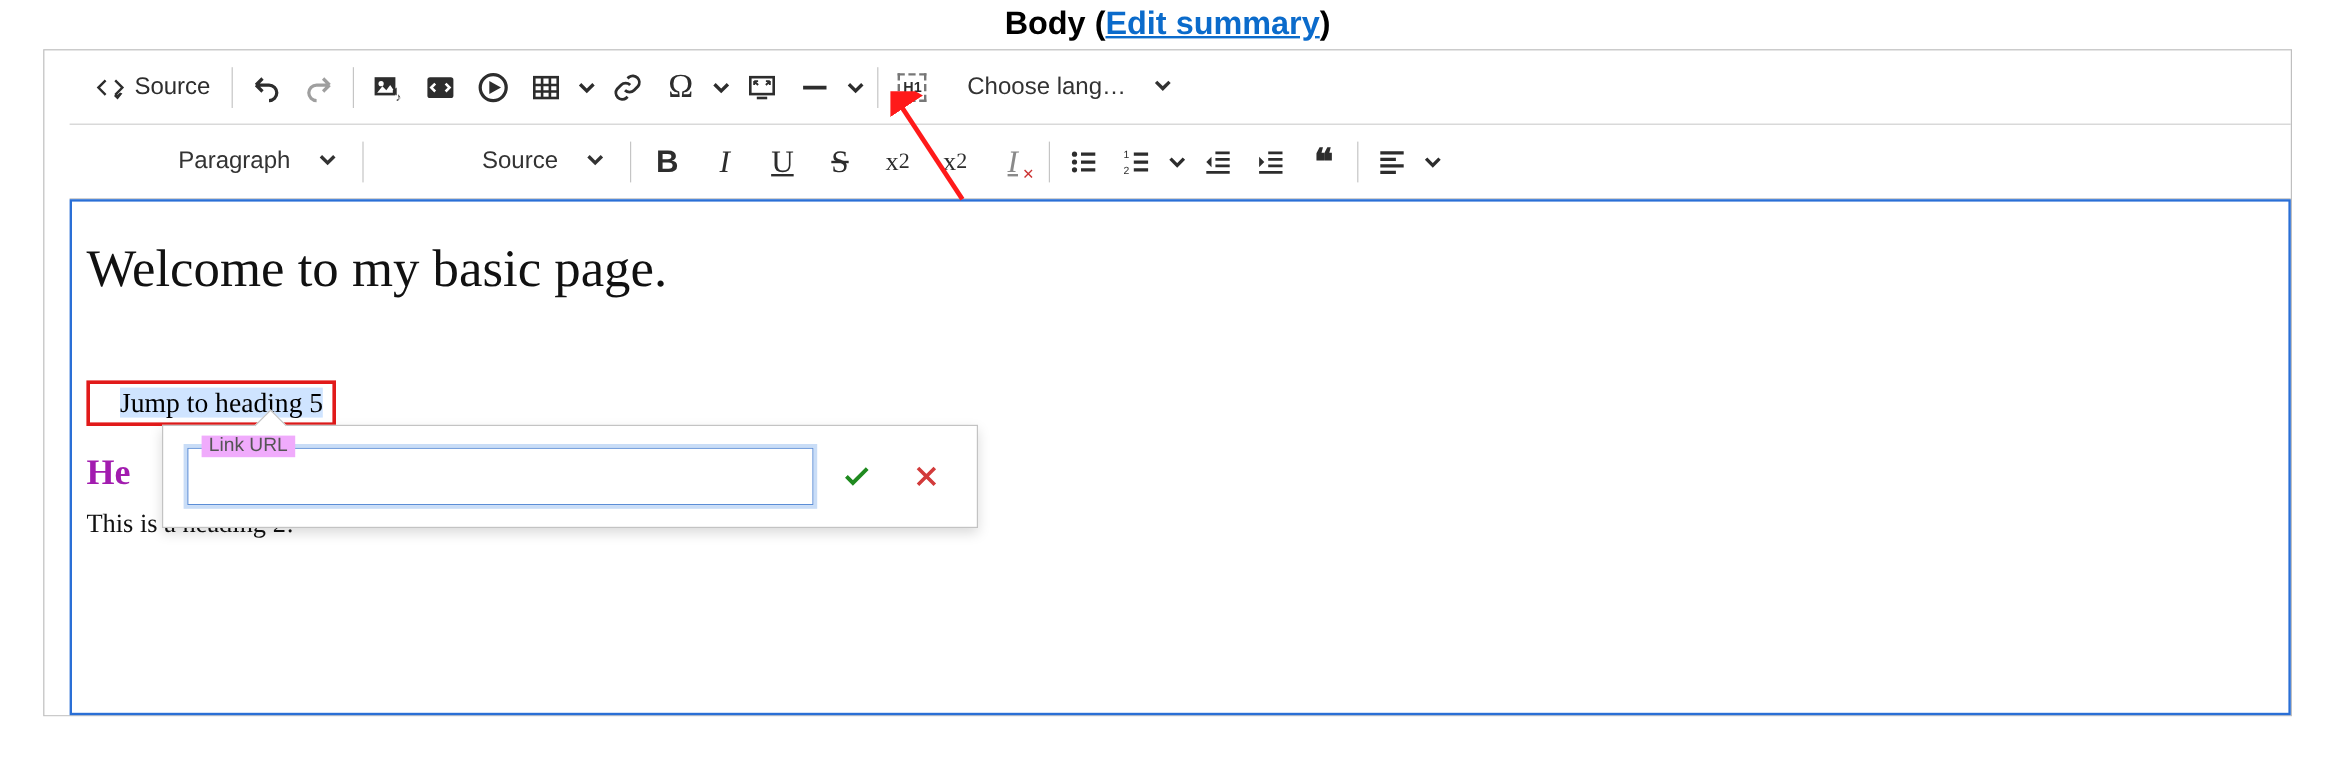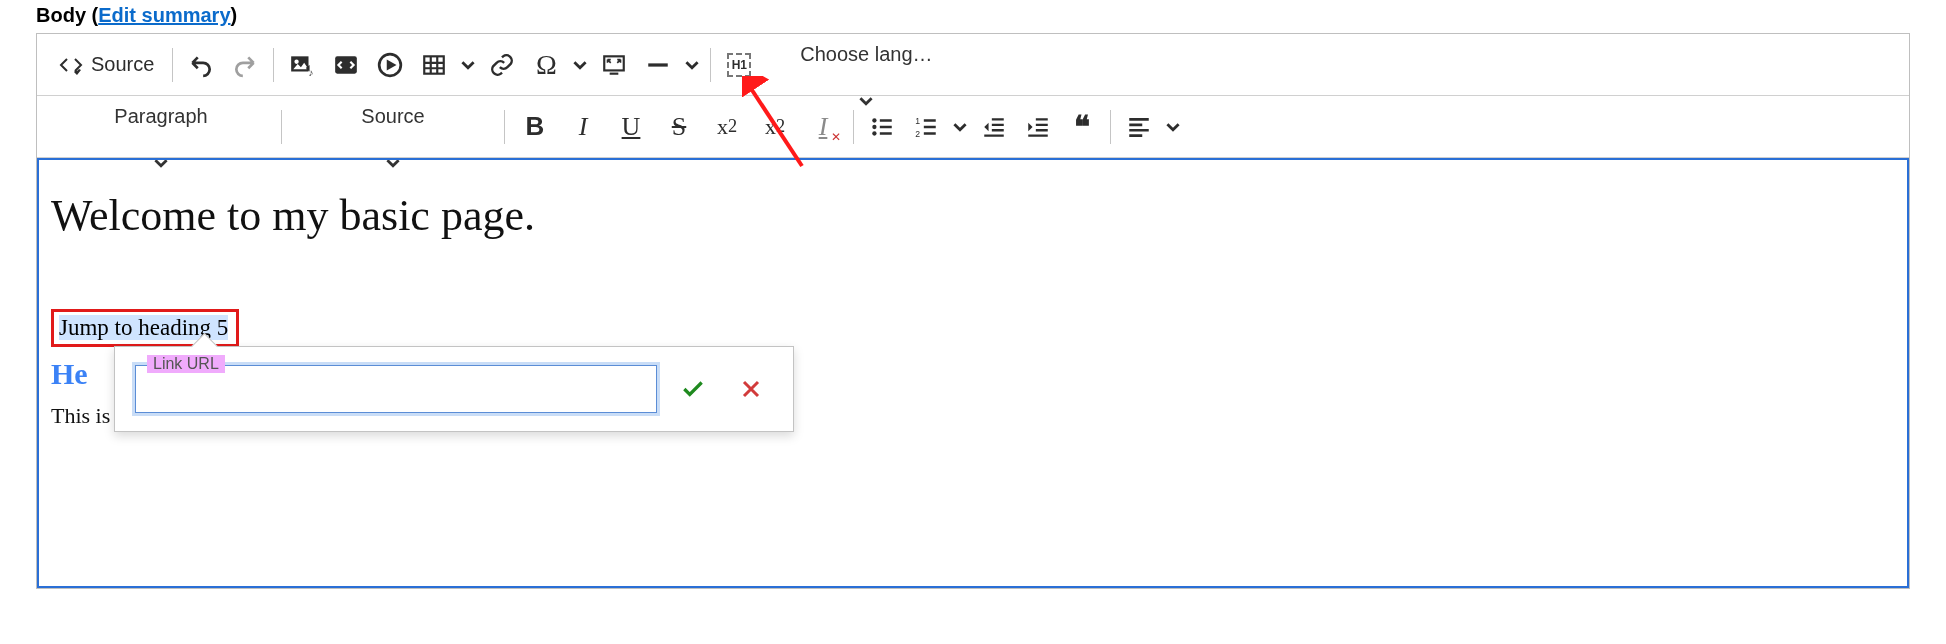--- a/index.html
+++ b/index.html
@@ -3,28 +3,29 @@
 <meta charset="utf-8">
 <style>
   * { box-sizing: border-box; margin: 0; padding: 0; }
   body {
     font-family: -apple-system, BlinkMacSystemFont, "Segoe UI", Helvetica, Arial, sans-serif;
     background: #fff;
     padding: 0 36px;
     width: 1946px;
   }
   .header-label {
-    font-size: 20px;
+    font-size: 27px;
     font-weight: 700;
     color: #000;
     padding: 4px 0 6px 0;
+    text-align: center;
   }
   .header-label .paren { font-weight: 700; }
   .header-label .edit-summary { color: #0b6bcb; font-weight: 700; }
-  .editor-frame { border: 1px solid #bfbfbf; background: #fff; }
+  .editor-frame { border: 1px solid #bfbfbf; background: #fff; padding-left: 21px; }
   .toolbar-row {
     display: flex;
     align-items: center;
     border-bottom: 1px solid #d0d0d0;
     height: 62px;
     padding: 0 10px;
   }
   .tb-btn {
     display: inline-flex;
     align-items: center;
@@ -51,29 +52,28 @@
   }
   .source-btn svg { width: 24px; height: 24px; }
   .chev-down-btn {
     min-width: 24px;
     padding: 0;
   }
   .chev-down-btn svg { width: 14px; height: 14px; }
   .dropdown {
     display: inline-flex;
     align-items: center;
-    justify-content: space-between;
+    justify-content: flex-end;
     height: 44px;
     background: #fff;
     font-size: 20px;
     color: #333;
     cursor: pointer;
     padding: 0 16px 0 16px;
     gap: 24px;
-    flex-direction: column;
   }
   .dropdown .chev svg { width: 14px; height: 14px; }
   .lang-dd { min-width: 210px; }
   .para-dd { min-width: 228px; }
   .styles-dd { min-width: 210px; }
   .txtbtn {
     font-family: Georgia, 'Times New Roman', serif;
     font-size: 26px;
     font-weight: 400;
     min-width: 48px;
@@ -105,27 +105,28 @@
   .anchor-box {
     display: inline-block;
     border: 3px solid #e11a1a;
     font-family: Georgia, 'Times New Roman', serif;
     font-size: 23px;
     padding: 3px 8px 3px 5px;
     margin-bottom: 10px;
   }
   .anchor-box .sel {
     background: #cfe4ff;
+    margin-left: 20px;
   }
   .doc-h2 {
     font-family: Georgia, 'Times New Roman', serif;
     font-size: 30px;
     font-weight: 700;
-    margin-top: 0;
-    color: #3b82f6;
+    margin-top: 12px;
+    color: #a21caf;
   }
   .doc-p {
     font-family: Georgia, 'Times New Roman', serif;
     font-size: 22px;
     margin-top: 12px;
     color: #111;
   }
   .doc-p.gap { margin-top: 40px; }
   
   .link-popup {

